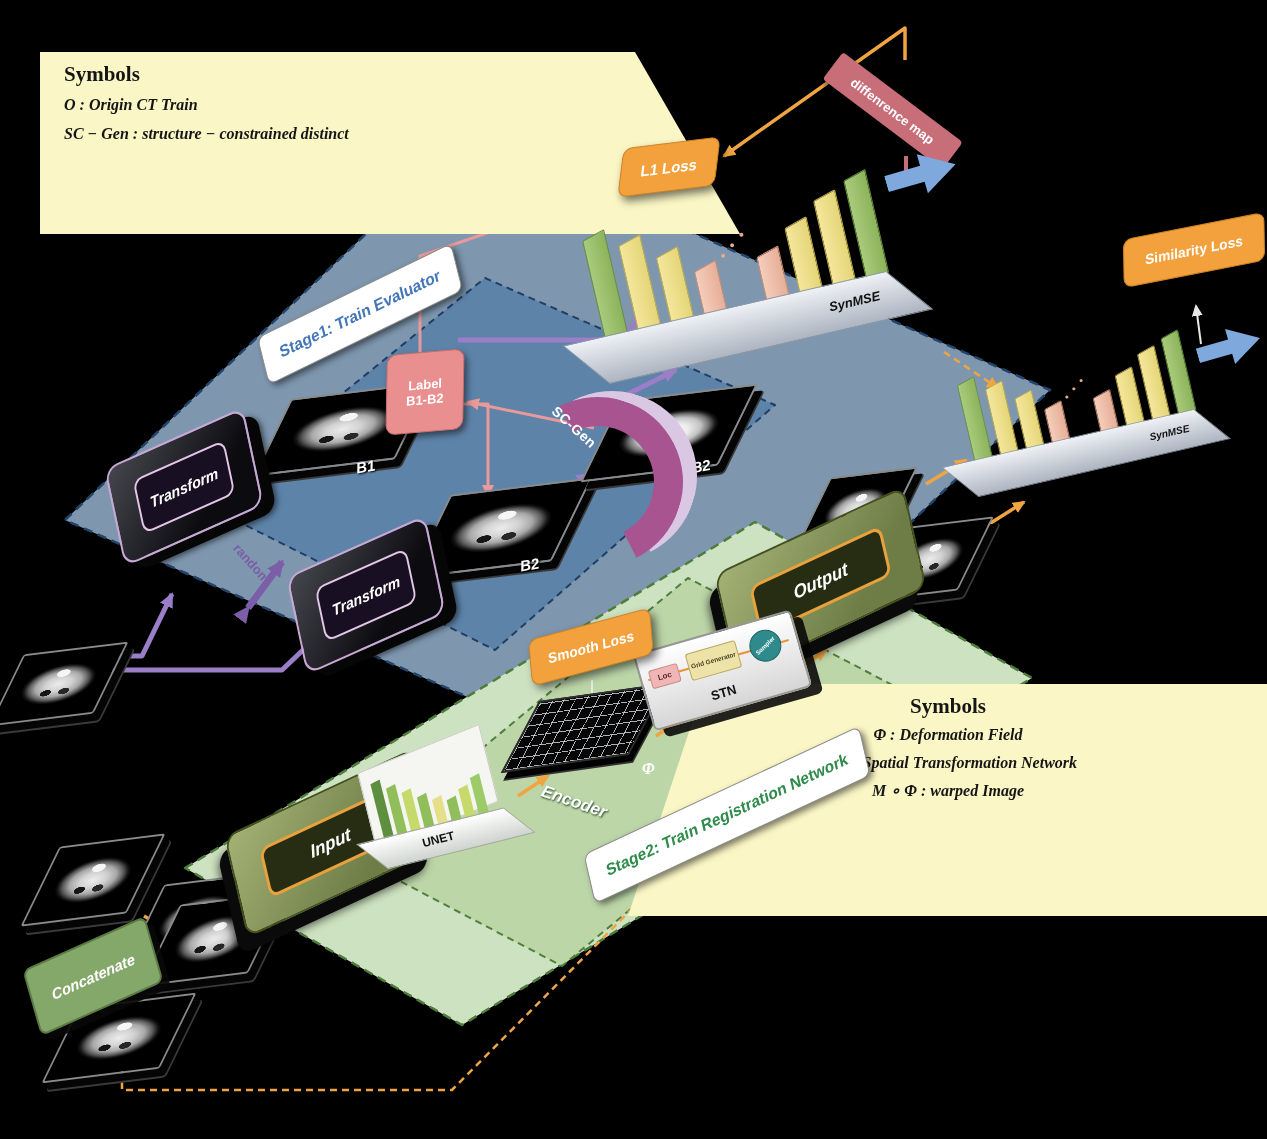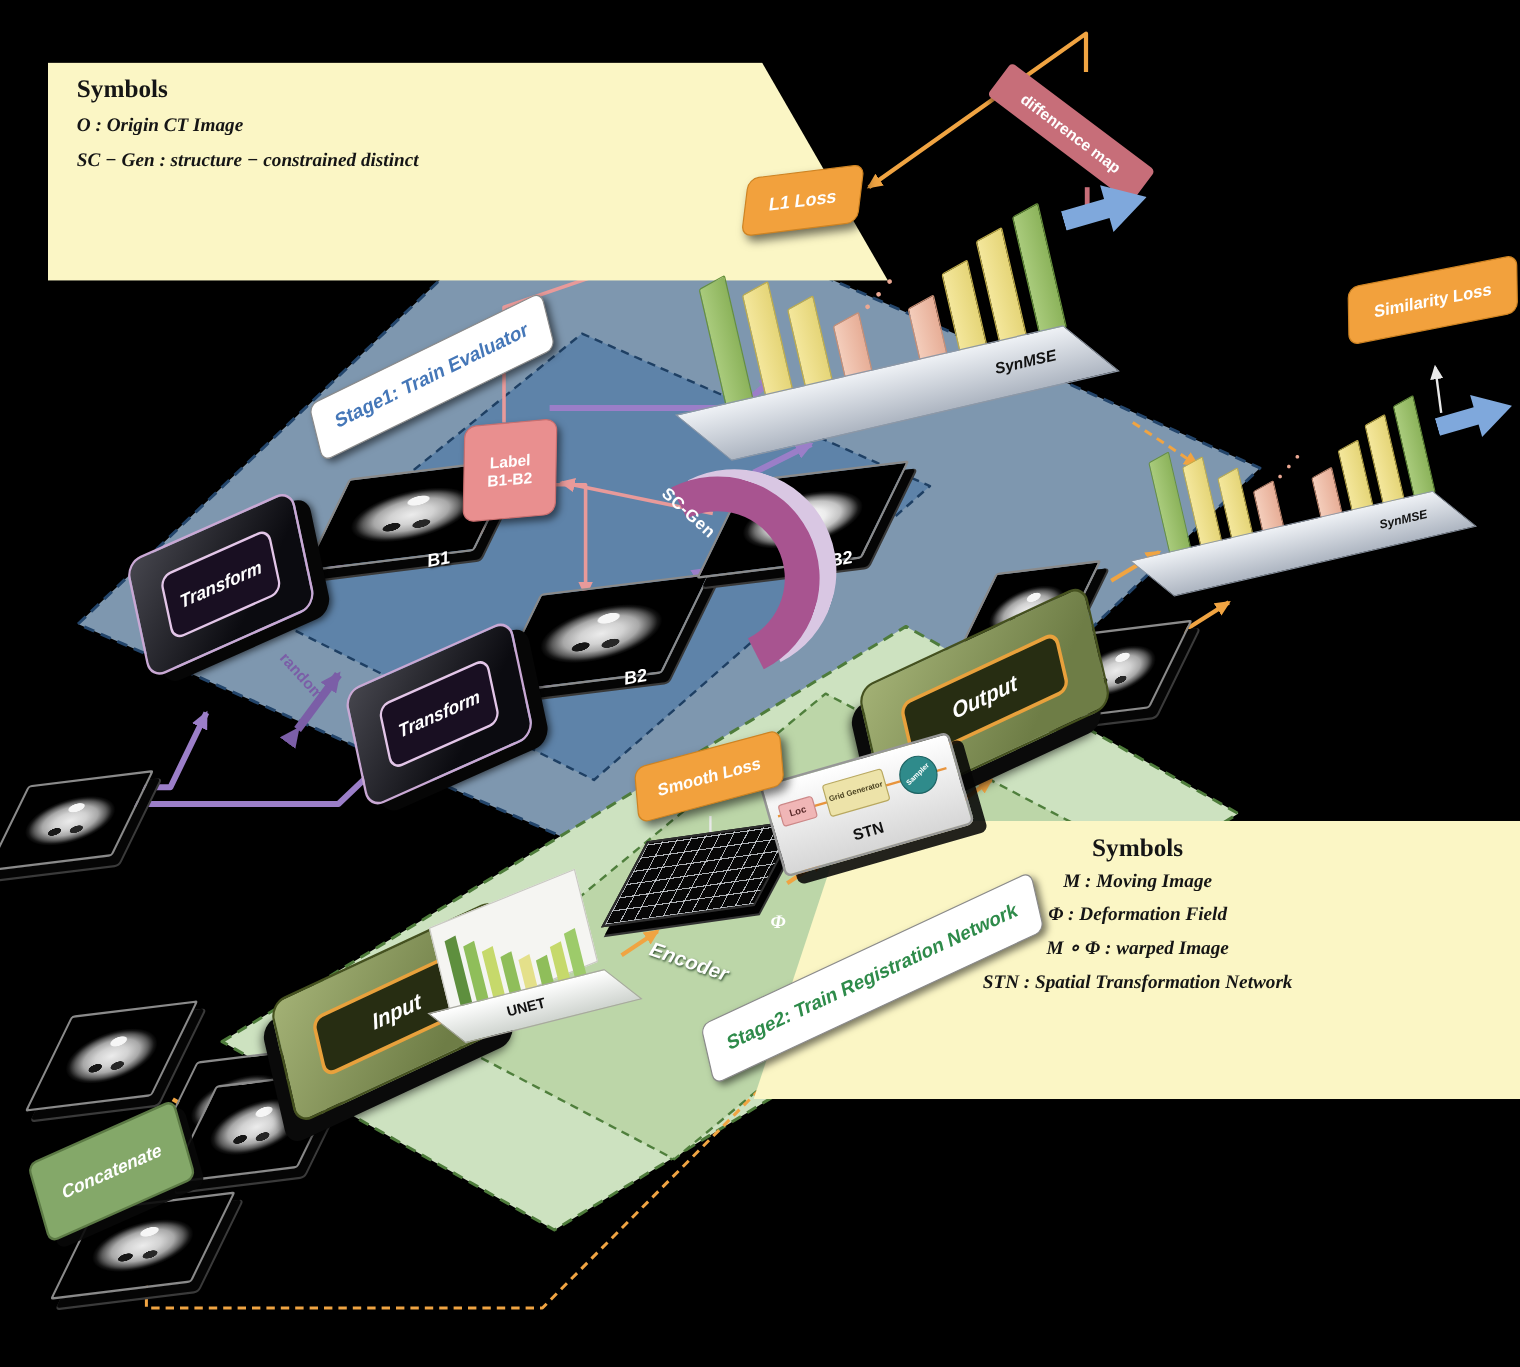--- a/index.html
+++ b/index.html
@@ -137,30 +137,29 @@
     </g>
 
     <g stroke="#E8E8E8" stroke-width="2" fill="none">
       <polyline points="592,680 592,716" marker-end="url(#mw)"></polyline>
       <polyline points="1201,344 1196,306" marker-end="url(#mw)"></polyline>
     </g>
   </svg>
 
   <div class="note" style="left:40px;top:52px;width:700px;height:182px;clip-path:polygon(0 0,85% 0,100% 100%,0 100%);">
     <div class="note-title">Symbols</div>
-    <div class="note-line">O :   Origin CT Image</div>
+    <div class="note-line">O :   Origin CT Train</div>
     <div class="note-line">SC − Gen : structure − constrained distinct</div>
   </div>
 
   <div class="note centered" style="left:628px;top:684px;width:640px;height:232px;clip-path:polygon(12% 0,100% 0,100% 100%,0 100%);">
     <div class="note-title">Symbols</div>
-    <div class="note-line">M : Moving Image</div>
     <div class="note-line">Φ : Deformation Field</div>
+    <div class="note-line">STN : Spatial Transformation Network</div>
     <div class="note-line">M ∘ Φ : warped Image</div>
-    <div class="note-line">STN : Spatial Transformation Network</div>
   </div>
 
   <div class="net" style="left:575px;top:130px;width:380px;height:260px;transform:rotate(-13deg);transform-origin:30px 210px;">
     <div class="bar bg" style="left:30px;top:105px;height:105px;"></div>
     <div class="bar by" style="left:64px;top:118px;height:92px;"></div>
     <div class="bar by" style="left:98px;top:138px;height:72px;"></div>
     <div class="bar bp" style="left:132px;top:160px;height:50px;"></div>
     <div class="dots" style="left:158px;top:140px;">●&nbsp;●&nbsp;●</div>
     <div class="bar bp" style="left:196px;top:160px;height:50px;"></div>
     <div class="bar by" style="left:230px;top:138px;height:72px;"></div>

